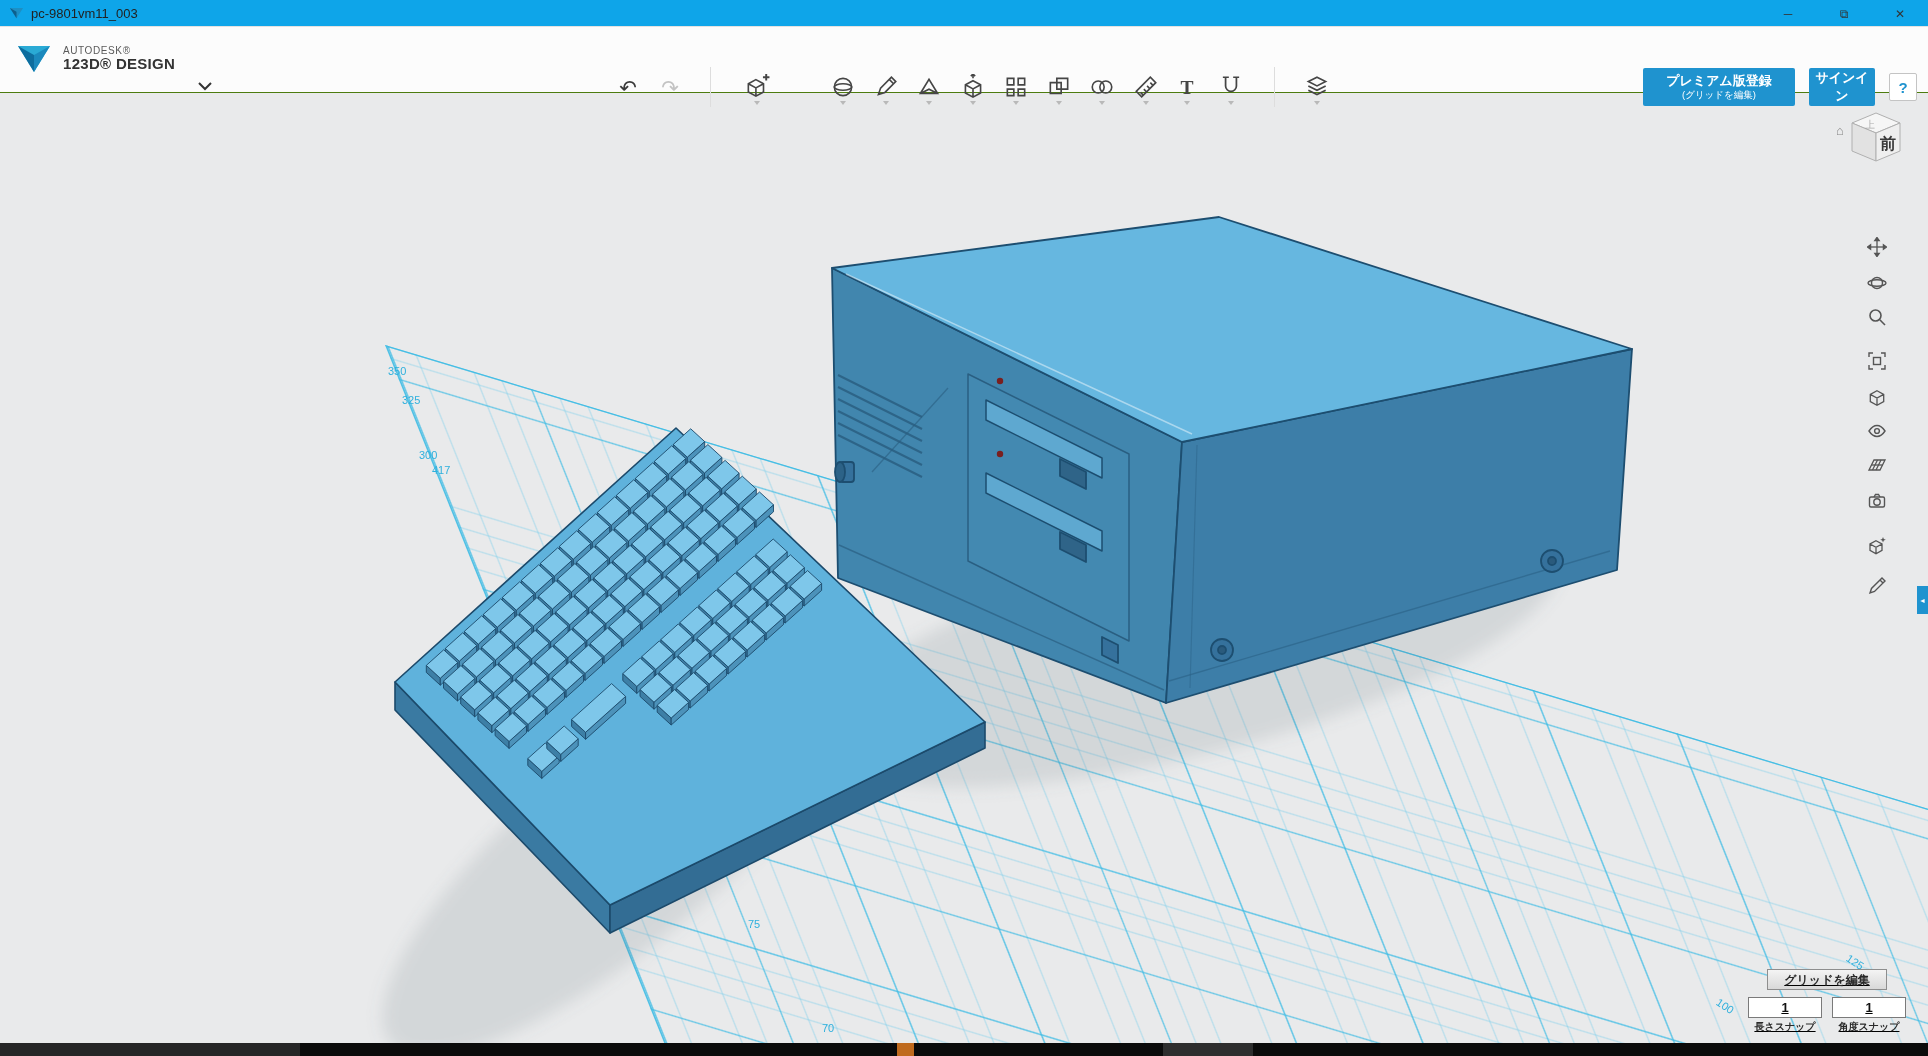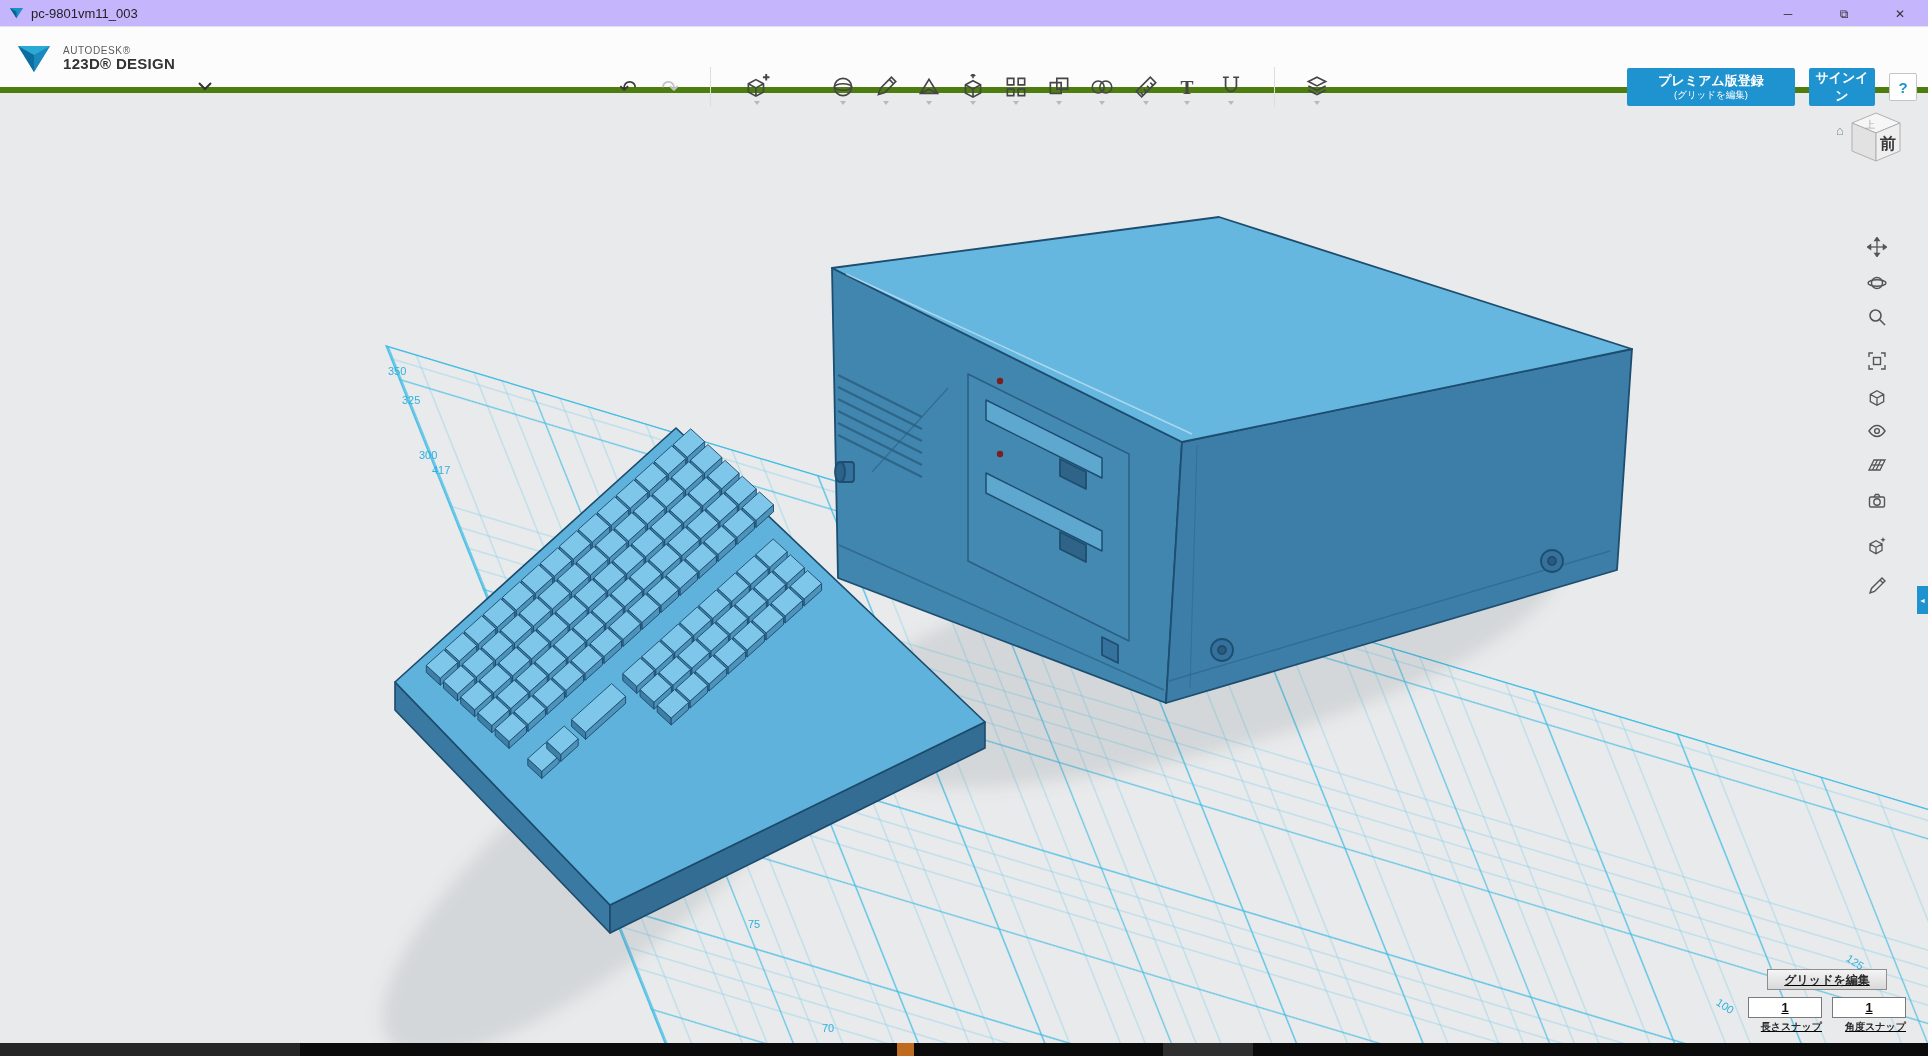--- a/index.html
+++ b/index.html
@@ -1,39 +1,39 @@
 <!DOCTYPE html>
 <html><head>
 <meta charset="utf-8">
 <style>
   * { margin:0; padding:0; box-sizing:border-box; }
   html,body { width:1928px; height:1056px; overflow:hidden; font-family:"Liberation Sans", sans-serif; background:#e9eaeb; }
 
   
-  .titlebar { position:absolute; left:0; top:0; width:1928px; height:27px; background:#c4b5fd; border-bottom:1px solid #e2e2e2; display:flex; align-items:center; z-index:50; }
+  .titlebar { position:absolute; left:0; top:0; width:1928px; height:27px; background:#0ea5e9; border-bottom:1px solid #e2e2e2; display:flex; align-items:center; z-index:50; }
   .titlebar .appico { width:15px; height:15px; margin:0 7px 0 9px; }
   .titlebar .ttext { font-size:13px; color:#222; }
   .winbtns { position:absolute; right:0; top:0; height:27px; display:flex; }
   .winbtn { width:56px; height:27px; display:flex; align-items:center; justify-content:center; font-size:12px; color:#333; cursor:default; }
 
   
-  .toolbar { position:absolute; left:0; top:27px; width:1928px; height:66px; background:#fcfcfc; border-bottom:6px solid #4d7c0f; z-index:49; }
+  .toolbar { position:absolute; left:0; top:27px; width:1928px; height:66px; background:#fcfcfc; border-bottom:1px solid #4d7c0f; z-index:49; }
   .brand { position:absolute; left:14px; top:12px; display:flex; align-items:center; }
   .brand .btext { margin-left:9px; line-height:1.05; }
   .brand .b1 { font-size:10px; color:#5a5a5a; letter-spacing:.6px; }
   .brand .b2 { font-size:15px; font-weight:bold; color:#333; letter-spacing:.3px; }
   .brand-chevron { position:absolute; left:198px; top:55px; }
   .ticon { position:absolute; top:42px; width:36px; height:36px; display:flex; align-items:center; justify-content:center; cursor:pointer; }
   .uglyph { font-size:21px; color:#3a3a3a; line-height:1; }
   .uglyph.disabled { color:#c3c3c3; }
   .caret { position:absolute; bottom:0px; left:15px; width:0; height:0; border-left:3px solid transparent; border-right:3px solid transparent; border-top:4px solid #b9b9b9; }
   .tsep { position:absolute; top:40px; width:1px; height:40px; background:#ddd; }
   .hdr-actions { position:absolute; right:11px; top:41px; display:flex; gap:14px; }
   .btn-blue { background:#1f93cf; color:#fff; border:none; border-radius:2px; text-align:center; cursor:pointer; }
-  .btn-premium { width:168px; height:38px; line-height:1.25; }
+  .btn-premium { width:152px; height:38px; line-height:1.25; }
   .btn-premium .l1 { font-size:13px; font-weight:bold; }
   .btn-premium .l2 { font-size:9.5px; }
   .btn-signin { width:66px; height:38px; font-size:13px; font-weight:bold; }
   .btn-help { width:28px; height:28px; margin-top:5px; background:#fff; border:1px solid #c4c4c4; border-radius:2px; color:#1f93cf; font-size:15px; font-weight:bold; cursor:pointer; }
 
   
   .viewport { position:absolute; left:0; top:93px; width:1928px; height:950px; background:#e9eaeb; overflow:hidden; }
   .grid-plane { position:absolute; left:0; top:0; width:5200px; height:3200px; transform-origin:0 0;
     transform: matrix(0.955, 0.287, 0.28, 0.70, 385, 252);
     border-top:2px solid rgba(64,188,228,.9); border-left:2px solid rgba(64,188,228,.9);
@@ -56,21 +56,21 @@
   
   .edge-tab { position:absolute; right:0; top:493px; width:11px; height:28px; background:#1f93cf; color:#fff; font-size:7px; display:flex; align-items:center; justify-content:center; z-index:10; cursor:pointer; }
 
   
   .grid-panel { position:absolute; left:1748px; top:876px; width:158px; z-index:10;text-decoration:underline; }
   .gp-header { width:120px; margin:0 auto; height:21px; line-height:20px; text-align:center; font-size:12px; font-weight:bold; color:#2a2a2a;
     background:linear-gradient(#f4f4f4,#d9d9d9); border:1px solid #8e8e8e; cursor:pointer; }
   .gp-row { display:flex; justify-content:space-between; margin-top:7px; }
   .gp-input { width:74px; height:21px; border:1px solid #7a7a7a; background:#fff; text-align:center; font-size:13px; font-weight:bold; color:#111; font-family:"Liberation Sans",sans-serif; }
   .gp-lblrow { display:flex; justify-content:space-between; margin-top:2px; }
-  .gp-lbl { width:74px; text-align:right; font-size:10px; font-weight:bold; color:#2a2a2a; }
+  .gp-lbl { width:74px; text-align:center; font-size:10px; font-weight:bold; color:#2a2a2a; }
 
   
   .taskbar { position:absolute; left:0; top:1043px; width:1928px; height:13px; background:#0b0b0b; z-index:60; }
   .tb-seg1 { position:absolute; left:0; top:0; width:300px; height:13px; background:#262626; }
   .tb-orange { position:absolute; left:897px; top:0; width:17px; height:13px; background:#bf6a1e; }
   .tb-seg2 { position:absolute; left:1163px; top:0; width:90px; height:13px; background:#2e2e2e; }
 </style>
 </head>
 <body>
 

